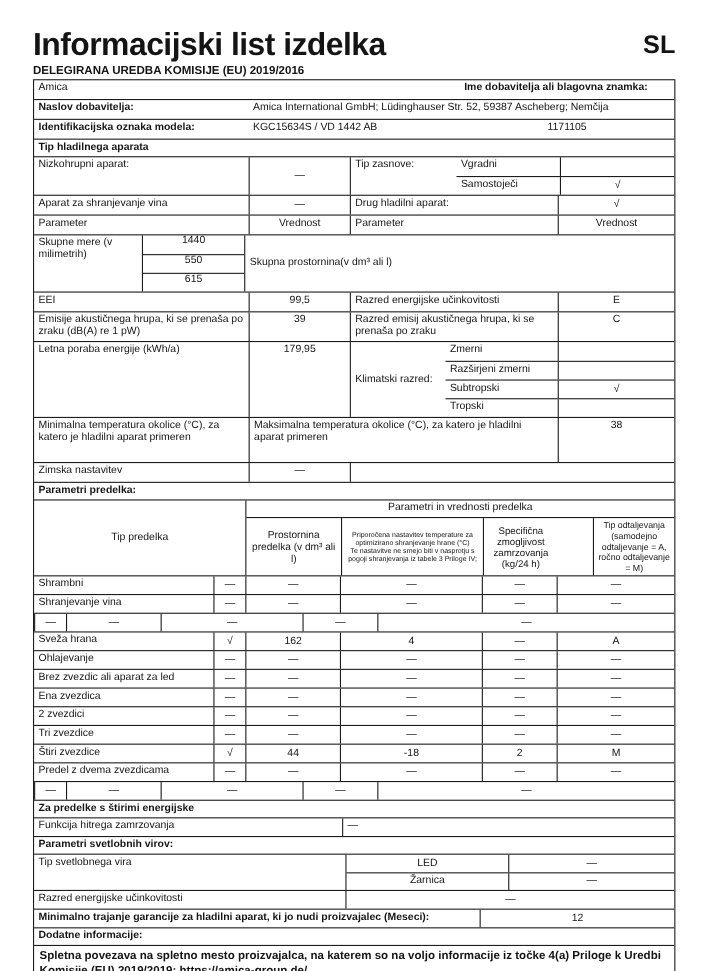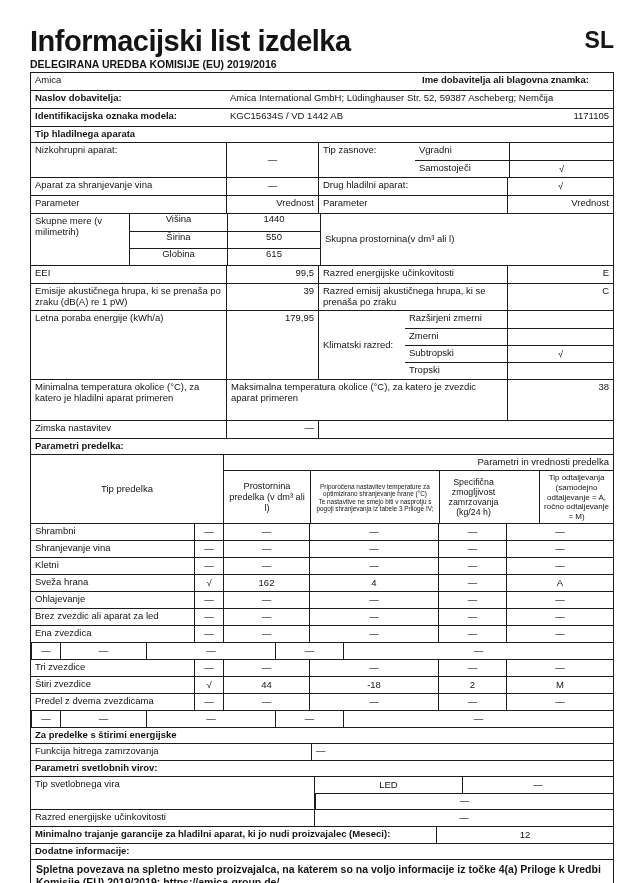--- a/index.html
+++ b/index.html
@@ -9,21 +9,21 @@
   .content{position:absolute;left:30px;top:26px;width:584px;}
   .titlebar{display:flex;justify-content:space-between;align-items:flex-start;}
   .title{font-size:29px;font-weight:bold;line-height:1.05;letter-spacing:-0.5px;}
   .lang{font-size:23px;font-weight:bold;line-height:1;margin-top:3px;}
   .subtitle{font-size:10.5px;font-weight:bold;margin:2px 0 2px 0;}
   .sheet{border:1.5px solid var(--bc);font-size:9.5px;line-height:1.15;}
   .sheet > .row{border-top:1px solid var(--bc);display:flex;align-items:stretch;}
   .sheet > .row:first-child{border-top:none;}
   .c{padding:2px 4px;box-sizing:border-box;}
   .bl{border-left:1px solid var(--bc);}
-  .ctr{text-align:right;}
+  .ctr{text-align:center;}
   .cc{display:flex;align-items:center;justify-content:center;text-align:center;}
   .vc{display:flex;align-items:center;}
   .sec{font-weight:bold;min-height:15px;}
   .b{font-weight:bold;}
   .col{display:flex;flex-direction:column;}
   .sub{display:flex;flex:1;align-items:stretch;}
   .sub + .sub{border-top:1px solid var(--bc);}
   .fill{flex:1;}
   .small-hd{font-size:6.4px;line-height:1.12;}
   .cap-hd{font-size:8.8px;line-height:1.15;}
@@ -91,25 +91,20 @@
 
       <div class="row" style="min-height:17px">
         <div class="c" style="width:195px">Parameter</div>
         <div class="c bl ctr" style="width:92px">Vrednost</div>
         <div class="c bl fill">Parameter</div>
         <div class="c bl ctr" style="width:106px">Vrednost</div>
       </div>
 
       <div class="row" style="min-height:51px">
         <div class="c" style="width:98px">Skupne mere (v milimetrih)</div>
-        <div class="col bl" style="width:97px">
-          <div class="sub cc">Višina</div>
-          <div class="sub cc">Širina</div>
-          <div class="sub cc">Globina</div>
-        </div>
         <div class="col bl" style="width:92px">
           <div class="sub cc">1440</div>
           <div class="sub cc">550</div>
           <div class="sub cc">615</div>
         </div>
         <div class="c bl vc fill">Skupna prostornina(v dm³ ali l)</div>
       </div>
 
       <div class="row" style="min-height:17px">
         <div class="c" style="width:195px">EEI</div>
@@ -125,42 +120,42 @@
         <div class="c bl ctr" style="width:106px">C</div>
       </div>
 
       <div class="row" style="min-height:68px">
         <div class="c" style="width:195px">Letna poraba energije (kWh/a)</div>
         <div class="c bl ctr" style="width:92px">179,95</div>
         <div class="bl fill" style="display:flex">
           <div class="c vc" style="width:86px">Klimatski razred:</div>
           <div class="col fill">
             <div class="sub">
+              <div class="c fill">Zmerni</div>
+              <div class="c bl cc" style="width:106px"></div>
+            </div>
+            <div class="sub">
               <div class="c fill">Razširjeni zmerni</div>
               <div class="c bl cc" style="width:106px"></div>
             </div>
             <div class="sub">
-              <div class="c fill">Zmerni</div>
-              <div class="c bl cc" style="width:106px"></div>
-            </div>
-            <div class="sub">
               <div class="c fill">Subtropski</div>
               <div class="c bl cc" style="width:106px">√</div>
             </div>
             <div class="sub">
               <div class="c fill">Tropski</div>
               <div class="c bl cc" style="width:106px"></div>
             </div>
           </div>
         </div>
       </div>
 
       <div class="row" style="min-height:40px">
         <div class="c" style="width:195px">Minimalna temperatura okolice (°C), za katero je hladilni aparat primeren</div>
-        <div class="c bl fill">Maksimalna temperatura okolice (°C), za katero je zvezdic aparat primeren</div>
+        <div class="c bl fill">Maksimalna temperatura okolice (°C), za katero je hladilni aparat primeren</div>
         <div class="c bl ctr" style="width:106px">38</div>
       </div>
 
       <div class="row" style="min-height:17px">
         <div class="c" style="width:195px">Zimska nastavitev</div>
         <div class="c bl ctr" style="width:92px">—</div>
         <div class="c bl fill"></div>
       </div>
 
       <div class="row">
@@ -193,21 +188,20 @@
       </div>
       <div class="row" style="min-height:16px">
         <div class="c" style="width:163px">Shranjevanje vina</div>
         <div class="c bl cc" style="width:29px">—</div>
         <div class="c bl cc" style="width:86px">—</div>
         <div class="c bl cc" style="width:129px">—</div>
         <div class="c bl cc" style="width:68px">—</div>
         <div class="c bl cc fill">—</div>
       </div>
       <div class="row" style="min-height:16px">
-        <div class="c" style="width:163px">Kletni</div>
         <div class="c bl cc" style="width:29px">—</div>
         <div class="c bl cc" style="width:86px">—</div>
         <div class="c bl cc" style="width:129px">—</div>
         <div class="c bl cc" style="width:68px">—</div>
         <div class="c bl cc fill">—</div>
       </div>
       <div class="row" style="min-height:16px">
         <div class="c" style="width:163px">Sveža hrana</div>
         <div class="c bl cc" style="width:29px">√</div>
         <div class="c bl cc" style="width:86px">162</div>
@@ -233,20 +227,21 @@
       </div>
       <div class="row" style="min-height:16px">
         <div class="c" style="width:163px">Ena zvezdica</div>
         <div class="c bl cc" style="width:29px">—</div>
         <div class="c bl cc" style="width:86px">—</div>
         <div class="c bl cc" style="width:129px">—</div>
         <div class="c bl cc" style="width:68px">—</div>
         <div class="c bl cc fill">—</div>
       </div>
       <div class="row" style="min-height:16px">
+        <div class="c" style="width:163px">2 zvezdici</div>
         <div class="c bl cc" style="width:29px">—</div>
         <div class="c bl cc" style="width:86px">—</div>
         <div class="c bl cc" style="width:129px">—</div>
         <div class="c bl cc" style="width:68px">—</div>
         <div class="c bl cc fill">—</div>
       </div>
       <div class="row" style="min-height:16px">
         <div class="c" style="width:163px">Tri zvezdice</div>
         <div class="c bl cc" style="width:29px">—</div>
         <div class="c bl cc" style="width:86px">—</div>
@@ -290,20 +285,21 @@
         <div class="c sec fill">Parametri svetlobnih virov:</div>
       </div>
       <div class="row" style="min-height:32px">
         <div class="c" style="width:283px">Tip svetlobnega vira</div>
         <div class="col bl fill">
           <div class="sub">
             <div class="c cc" style="width:147px">LED</div>
             <div class="c bl cc fill">—</div>
           </div>
           <div class="sub">
+            <div class="c cc" style="width:147px">Žarnica</div>
             <div class="c bl cc fill">—</div>
           </div>
         </div>
       </div>
       <div class="row" style="min-height:16px">
         <div class="c" style="width:283px">Razred energijske učinkovitosti</div>
         <div class="c bl cc fill">—</div>
       </div>
 
       <div class="row" style="min-height:16px">

